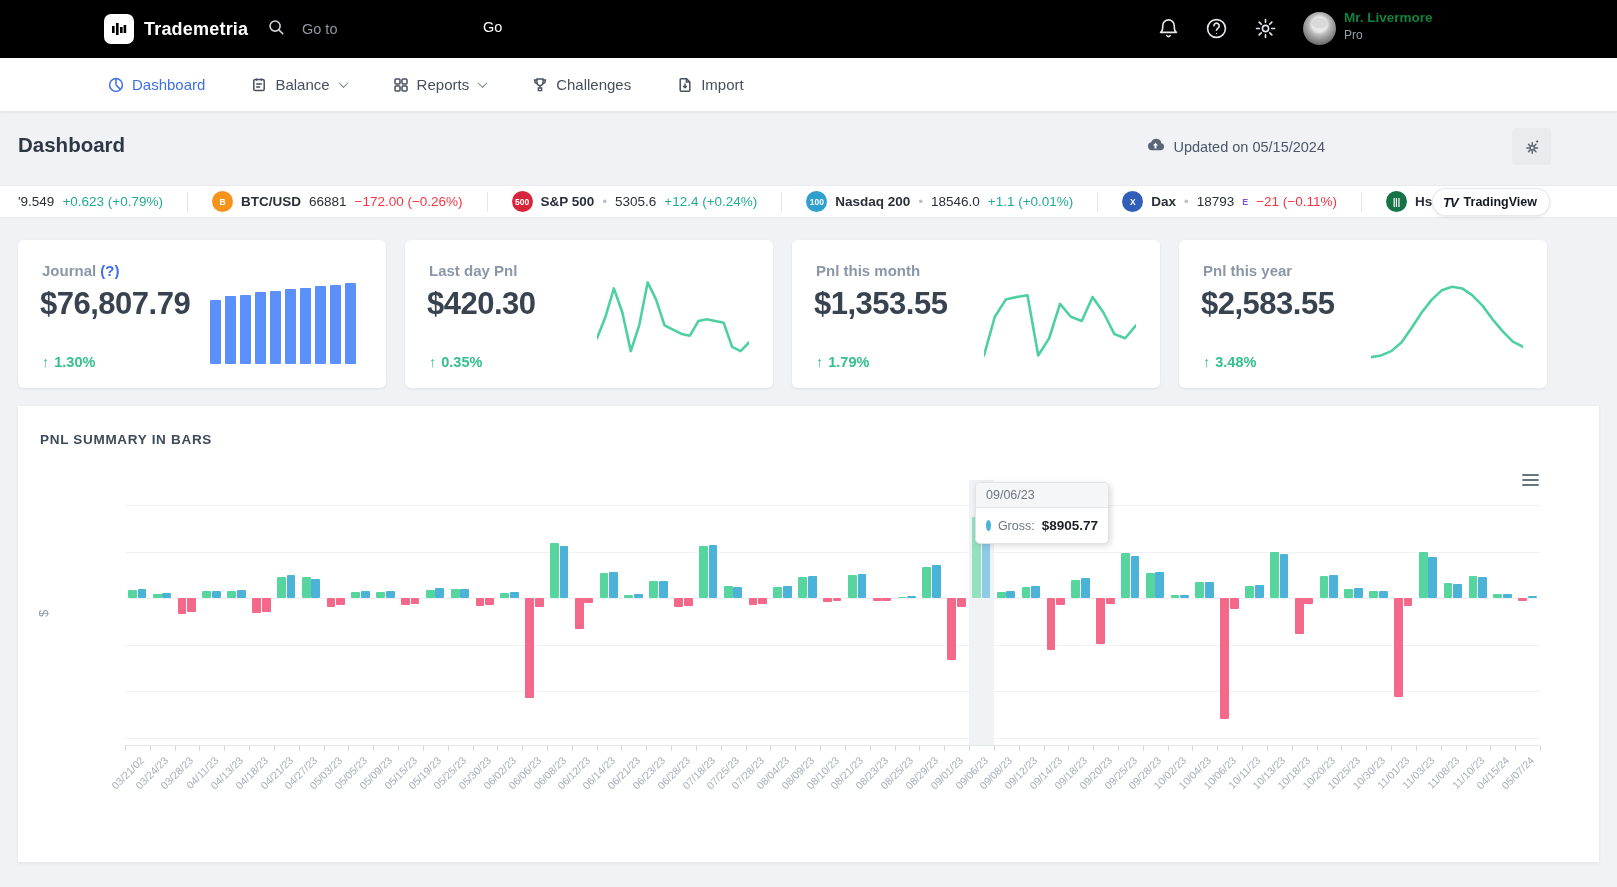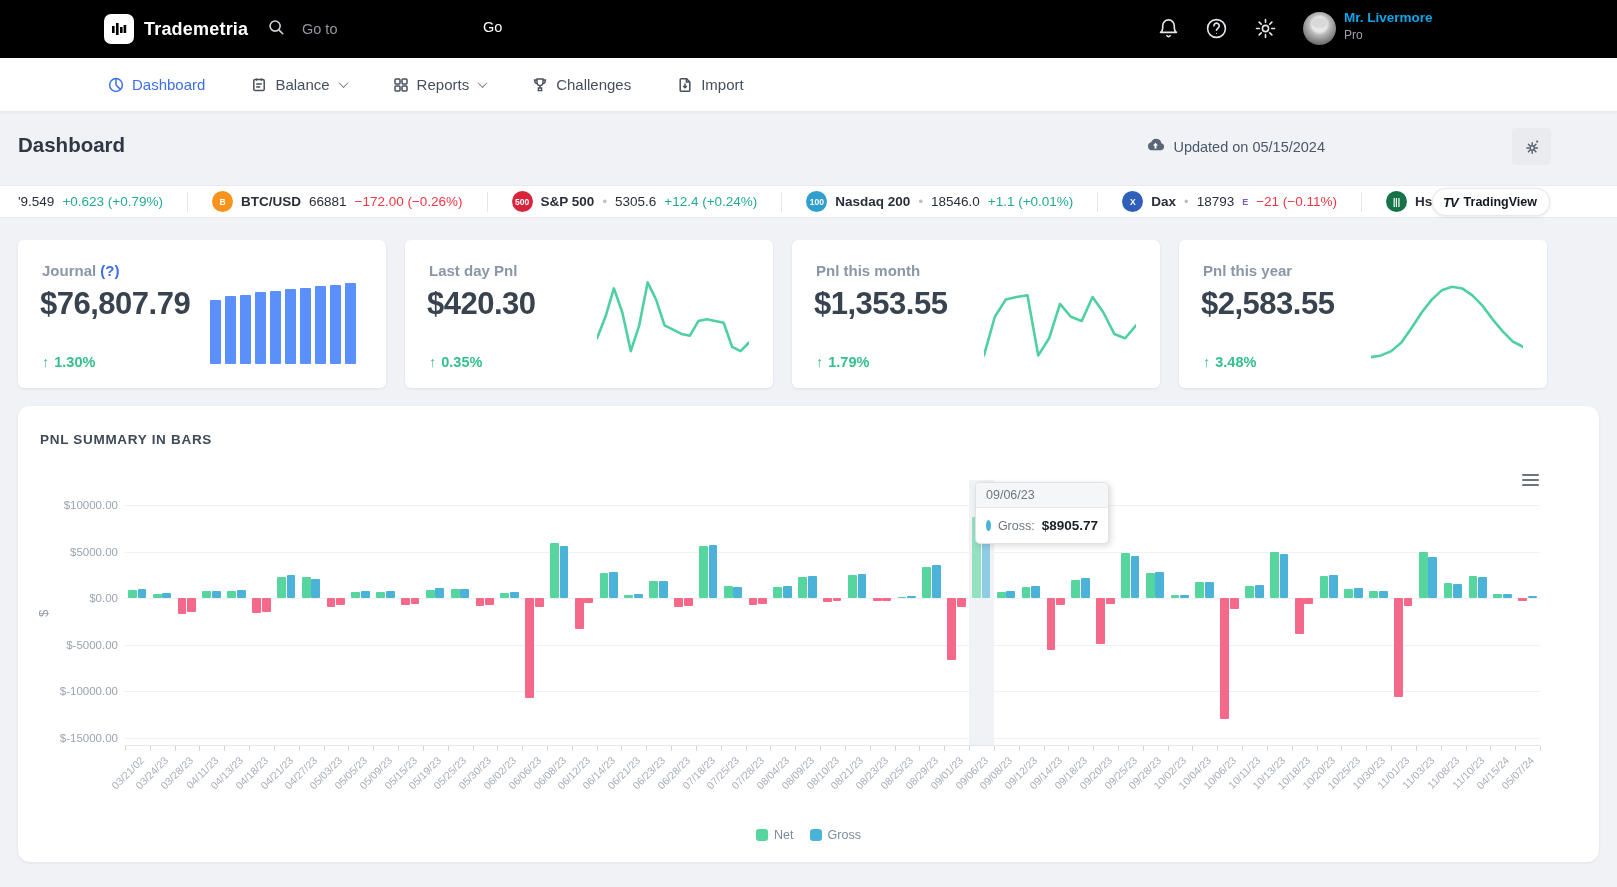--- a/index.html
+++ b/index.html
@@ -12,21 +12,21 @@
   .logo-box { width:30px; height:30px; background:#fff; border-radius:7px; display:flex; align-items:center; justify-content:center; }
   .brand-name { color:#fff; font-size:18px; font-weight:600; letter-spacing:.2px; }
   .search { position:absolute; left:267px; top:18px; display:flex; align-items:center; gap:17px; }
   .search-text { color:#9298a2; font-size:14.5px; }
   .go-btn { position:absolute; left:483px; top:19px; color:#fff; font-size:14.5px; cursor:pointer; }
   .tb-icon { position:absolute; top:17px; width:24px; height:24px; color:#e3e6ea; cursor:pointer; }
   .avatar { position:absolute; left:1303px; top:12px; width:33px; height:33px; border-radius:50%;
             background:radial-gradient(circle at 50% 38%, #e8e8e8 0 28%, #b9b9b9 40%, #6f6f6f 75%, #4a4a4a 100%); overflow:hidden; }
   .avatar:after { content:""; position:absolute; left:9px; top:6px; width:15px; height:10px; border-radius:45%; background:#d9d9d9; }
   .user-block { position:absolute; left:1344px; top:10px; }
-  .user-name { color:#0ea5e9; font-size:13.5px; font-weight:700; }
+  .user-name { color:#15803d; font-size:13.5px; font-weight:700; }
   .user-plan { color:#9aa1ab; font-size:12px; margin-top:3px; }
 
   
   .nav { position:absolute; left:0; top:58px; width:100%; height:54px; background:#fff; border-bottom:1px solid #e7eaee;
          box-shadow:0 1px 2px rgba(16,24,40,.05); display:flex; align-items:center; padding-left:108px; gap:46px; }
   .nav-item { display:flex; align-items:center; gap:8px; color:#474f5d; font-size:15px; cursor:pointer; }
   .nav-item.active { color:#3e6fe8; }
   .nav-item svg { display:block; }
   .chev { width:7px; height:7px; border-right:1.5px solid #7a8290; border-bottom:1.5px solid #7a8290; transform:rotate(45deg) translate(-1px,-1px); margin-left:2px; }
 
@@ -62,21 +62,21 @@
   .c-label { position:absolute; left:24px; top:22px; font-size:15px; font-weight:600; color:#8b97a7; }
   .c-help { color:#3e6fe8; cursor:pointer; }
   .c-value { position:absolute; left:22px; top:46px; font-size:31px; font-weight:700; color:#39434f; letter-spacing:-.5px; }
   .c-change { position:absolute; left:24px; bottom:18px; font-size:14.5px; font-weight:600; color:#33c08d; display:flex; gap:5px; align-items:center; }
   .c-arrow { font-weight:700; }
   .spark { position:absolute; right:24px; top:32px; width:152px; height:92px; }
   .spark-bars { display:flex; align-items:flex-end; gap:4px; height:100%; }
   .spark-bars .bar { width:11px; background:#5b8ff9; border-radius:1px; }
 
   
-  .chart-card { position:absolute; left:18px; top:406px; width:1581px; height:456px; background:#fff; border-radius:12px; box-shadow:0 1px 3px rgba(20,20,40,.08); }
+  .chart-card { position:absolute; left:18px; top:406px; width:1581px; height:456px; background:#fff; border-radius:0; box-shadow:0 1px 3px rgba(20,20,40,.08); }
   .chart-title { position:absolute; left:22px; top:26px; font-size:13.5px; font-weight:700; color:#3f4a57; letter-spacing:.7px; }
   .menu-icon { position:absolute; left:1504px; top:68px; width:17px; cursor:pointer; }
   .menu-icon div { height:2px; background:#6a7480; margin-bottom:3px; border-radius:1px; }
   .y-title { position:absolute; left:22px; top:200px; color:#8f98a5; font-size:13px; transform:rotate(-90deg); }
   .ylabels { position:absolute; left:0; top:74px; width:100px; height:272px; }
   .ylabel { position:absolute; right:0; font-size:11.5px; color:#9aa3af; transform:translateY(-50%); }
   .plot { position:absolute; left:107px; top:74px; width:1415px; height:300px; }
   .gridline { position:absolute; left:0; width:1415px; height:1px; background:#f0f1f4; }
   .axis-line { position:absolute; left:0; top:265px; width:1415px; height:1px; background:#e2e5ea; }
   .tick { position:absolute; top:266px; width:1px; height:5px; background:#d4d8de; }
@@ -320,28 +320,20 @@
     </div>
 
   <div class="chart-card">
     <div class="chart-title">PNL SUMMARY IN BARS</div>
     <div class="menu-icon">
         <div></div>
         <div></div>
         <div></div>
       </div>
     <div class="y-title">$</div>
-    <div class="ylabels" id="ylabels">
-        <div class="ylabel" style="top: 25px;">$10000.00</div>
-        <div class="ylabel" style="top: 71.6px;">$5000.00</div>
-        <div class="ylabel" style="top: 118.2px;">$0.00</div>
-        <div class="ylabel" style="top: 164.8px;">$-5000.00</div>
-        <div class="ylabel" style="top: 211.4px;">$-10000.00</div>
-        <div class="ylabel" style="top: 258px;">$-15000.00</div>
-      </div>
     <div class="plot" id="plot">
       <div class="tooltip">
         <div class="tt-head">09/06/23</div>
         <div class="tt-body">
           <span class="tt-dot"></span>
           <span class="tt-label">Gross:</span>
           <span class="tt-value">$8905.77</span>
         </div>
       </div>
     <div class="gridline" style="top: 25px;"></div>
@@ -689,25 +681,15 @@
           <div class="cbar" style="left: 3px; width: 8.8px; height: 3.728px; top: 114.472px; background: rgb(86, 213, 159);"></div>
           <div class="cbar" style="left: 12.6px; width: 8.8px; height: 4.194px; top: 114.006px; background: rgb(76, 179, 216);"></div>
         </div>
         <span class="xlabel" style="right: 37.24px;">04/15/24</span>
         <div class="bar-group" style="left: 1390.18px; width: 24.8246px;">
           <div class="cbar" style="left: 3px; width: 8.8px; height: 2.796px; top: 118.2px; background: rgb(244, 104, 138);"></div>
           <div class="cbar" style="left: 12.6px; width: 8.8px; height: 2.33px; top: 115.87px; background: rgb(76, 179, 216);"></div>
         </div>
         <span class="xlabel" style="right: 12.41px;">05/07/24</span>
       </div>
-    <div class="legend" id="legend">
-        <div class="lg-item">
-          <span class="lg-swatch" style="background: rgb(86, 213, 159);"></span>
-          <span>Net</span>
-        </div>
-        <div class="lg-item">
-          <span class="lg-swatch" style="background: rgb(76, 179, 216);"></span>
-          <span>Gross</span>
-        </div>
-      </div>
   </div>
 
 </div>
 
 </body></html>

